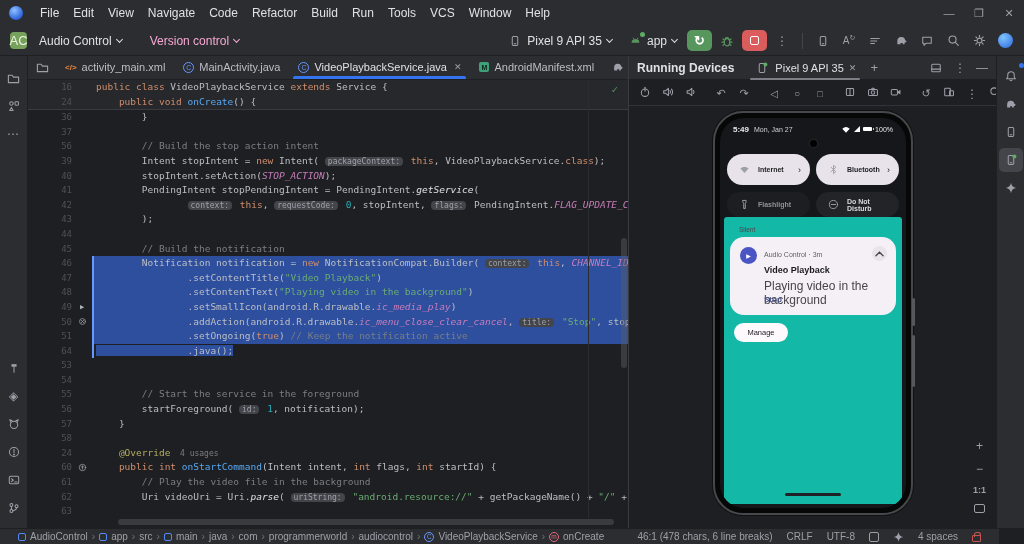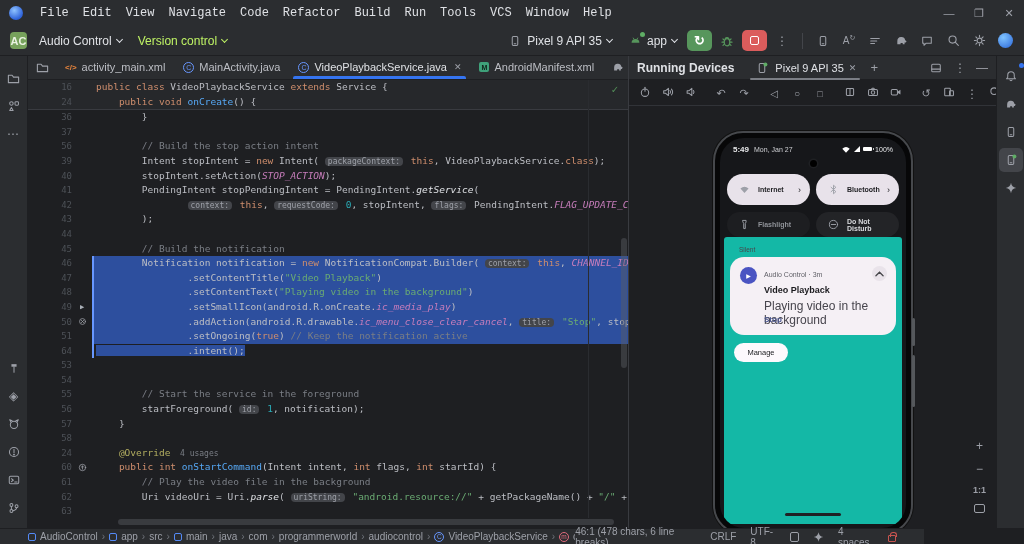--- a/index.html
+++ b/index.html
@@ -5,28 +5,28 @@
   html,body{margin:0;padding:0;background:#1e1f22;width:1024px;height:544px;overflow:hidden;
     font-family:"Liberation Sans",sans-serif;color:#dfe1e5;-webkit-font-smoothing:antialiased;}
   *{box-sizing:border-box;}
   .ic{display:inline-flex;align-items:center;justify-content:center;width:16px;height:16px;color:#9da0a8;flex:none;}
   .ic svg{display:block;}
   .chev{width:5px;height:5px;border-right:1.3px solid currentColor;border-bottom:1.3px solid currentColor;
     transform:rotate(45deg);display:inline-block;margin-left:5px;margin-bottom:2px;}
   
   #titlebar{position:absolute;left:0;top:0;width:1024px;height:26px;background:#2b2d30;display:flex;align-items:center;font-size:12px;}
   #logo{width:14px;height:14px;border-radius:50%;margin:0 10px 0 9px;background:radial-gradient(circle at 38% 32%,#8ec2ff,#2e62d9 70%);}
-  #menubar{display:flex;font-family:Liberation Mono, monospace;}
+  #menubar{display:flex;}
   #menubar .mi{padding:3px 7px;border-radius:4px;color:#dfe1e5;}
   #winctl{margin-left:auto;display:flex;align-items:center;gap:0;}
   #winctl .wc{width:30px;text-align:center;color:#9da0a8;font-size:11px;}
   
   #toolbar{position:absolute;left:0;top:26px;width:1024px;height:30px;background:#2b2d30;display:flex;align-items:center;font-size:12px;border-bottom:1px solid #1e1f22;}
   .tbgroup{display:flex;align-items:center;}
-  #acbadge{width:17px;height:17px;border-radius:4px;background:#77a25c;color:#eaf3e2;font-size:11px;font-weight:bold;
+  #acbadge{width:17px;height:17px;border-radius:4px;background:#77a25c;color:#eaf3e2;font-size:13px;font-weight:normal;
     display:flex;align-items:center;justify-content:center;margin:0 6px 0 10px;}
   .tbitem{display:flex;align-items:center;padding:3px 6px;border-radius:4px;color:#dfe1e5;}
   #tb-right{margin-left:auto;display:flex;align-items:center;gap:4px;padding-right:8px;}
   .runbtn{width:25px;height:21px;border-radius:5px;display:flex;align-items:center;justify-content:center;}
   .runbtn.green{background:#57965c;color:#fff;font-size:13px;font-weight:bold;}
   .runbtn.red{background:#db5c5c;}
   .stopsq{width:9px;height:9px;border:1.6px solid #fff;border-radius:2px;}
   .sep{width:1px;height:16px;background:#43454a;margin:0 5px;}
   .tbicon{width:22px;height:22px;display:flex;align-items:center;justify-content:center;border-radius:4px;}
   #avatar{width:15px;height:15px;border-radius:50%;background:radial-gradient(circle at 35% 30%,#7fc3ff,#2a66d8);}
@@ -77,21 +77,21 @@
   #devhead .tail{margin-left:auto;display:flex;align-items:center;gap:10px;color:#9da0a8;}
   #devtools{height:26px;display:flex;align-items:center;gap:7px;padding:0 8px;border-bottom:1px solid #313338;}
   #devtools .dsep{width:1px;height:14px;background:#393b40;}
   #devtools .tail{margin-left:auto;display:flex;gap:8px;}
   #devarea{position:absolute;left:0;right:0;top:51px;bottom:0;}
   #zoomctl{position:absolute;right:10px;top:332px;display:flex;flex-direction:column;align-items:center;gap:9px;color:#9da0a8;font-size:12px;}
   #zoomctl .z11{font-size:9px;font-weight:bold;}
   #zoomctl .fit{width:11px;height:9px;border:1.2px solid #9da0a8;border-radius:2px;}
   
   #phone{position:absolute;left:84px;top:4px;width:200px;height:404px;background:#070708;border-radius:30px;
-    border:2px solid #46484c;box-shadow:0 0 0 1px #111;margin-top:20px;}
+    border:2px solid #46484c;box-shadow:0 0 0 1px #111;}
   .pbtn{position:absolute;right:-4px;width:3px;background:#55585c;border-radius:2px;}
   #screen{position:absolute;left:5px;right:5px;top:5px;bottom:5px;background:#16171a;border-radius:24px;overflow:hidden;}
   #pstatus{position:absolute;left:0;right:0;top:4px;height:14px;display:flex;align-items:center;padding:0 13px;color:#e7e8ea;}
   #pstatus .time{font-size:8px;font-weight:bold;margin-right:5px;}
   #pstatus .date{font-size:7px;color:#cfd0d4;}
   #pstatus .tail{margin-left:auto;display:flex;align-items:center;gap:3px;}
   #pstatus .pct{font-size:7px;}
   .sigtri{width:0;height:0;border-left:6px solid transparent;border-bottom:6px solid #fff;}
   .batt{width:9px;height:4.5px;background:#fff;border-radius:1px;position:relative;}
   .batt:after{content:"";position:absolute;right:-2px;top:1px;width:1.5px;height:2.5px;background:#fff;border-radius:0 1px 1px 0;}
@@ -113,22 +113,22 @@
   #nmeta{position:absolute;left:34px;top:14px;font-size:7px;color:#5f5f66;}
   #ncollapse{position:absolute;right:9px;top:9px;width:15px;height:15px;border-radius:50%;background:#e9e3ea;color:#454549;
     display:flex;align-items:center;justify-content:center;}
   #ntitle{position:absolute;left:34px;top:28px;font-size:9px;font-weight:bold;color:#1b1b1f;}
   #nbody{position:absolute;left:34px;top:42px;font-size:12px;color:#47454d;}
   #naction{position:absolute;left:34px;top:58px;font-size:8px;font-weight:bold;color:#4f5b92;}
   #manage{position:absolute;left:10px;top:106px;width:54px;height:19px;background:#fdf9fd;border-radius:10px;
     display:flex;align-items:center;justify-content:center;font-size:7.5px;color:#1b1b1f;}
   #homebar{position:absolute;left:50%;bottom:8px;width:56px;height:3.5px;margin-left:-28px;background:#202124;border-radius:2px;}
   
-  #statusbar{position:absolute;left:0;bottom:0;width:924px;height:16px;background:#2b2d30;border-top:1px solid #1e1f22;
-    display:flex;align-items:center;font-size:10px;color:#9da0a8;padding:0 28px;}
+  #statusbar{position:absolute;left:0;bottom:0;width:999px;height:16px;background:#2b2d30;border-top:1px solid #1e1f22;
+    display:flex;align-items:center;font-size:10px;color:#9da0a8;padding:0 18px;}
   #crumbs{display:flex;align-items:center;gap:4px;white-space:nowrap;overflow:hidden;}
   .crumb{display:flex;align-items:center;gap:4px;}
   .csep{color:#6f737a;}
   .cmod{width:8px;height:8px;border:1.2px solid #548af7;border-radius:2px;display:inline-block;}
   .cclass{width:10px;height:10px;border-radius:50%;border:1px solid #6897ff;color:#6897ff;font-size:6.5px;display:inline-flex;align-items:center;justify-content:center;}
   .cmethod{width:10px;height:10px;border-radius:50%;border:1px solid #e06a7c;color:#e06a7c;font-size:6.5px;display:inline-flex;align-items:center;justify-content:center;}
   #sb-right{margin-left:auto;display:flex;align-items:center;gap:14px;}
   .boxic{width:10px;height:10px;border:1.2px solid #9da0a8;border-radius:2px;font-size:6px;display:inline-flex;align-items:center;justify-content:center;}
   .lockic{position:relative;width:9px;height:7px;border:1.2px solid #c75450;border-radius:1px;margin-top:4px;}
   .lockic:before{content:"";position:absolute;left:1px;top:-4px;width:5px;height:4px;border:1.2px solid #c75450;border-bottom:none;border-radius:3px 3px 0 0;}
@@ -159,21 +159,21 @@
   </div>
 </div>
 
 <div id="toolbar">
   <div class="tbgroup">
     <div id="acbadge">AC</div>
     <div class="tbitem">
       <span>Audio Control</span>
         <span class="chev"></span>
     </div>
-    <div class="tbitem" style="margin-left:4px;color:#bef264;">
+    <div class="tbitem" style="margin-left:16px;color:#f9a8d4;">
       <span>Version control</span>
         <span class="chev"></span>
     </div>
   </div>
   <div id="tb-right">
     <div class="tbitem">
       <span class="ic" id="devselicon">
           <svg viewBox="0 0 14 14" width="12" height="12" fill="none" stroke="currentColor" stroke-width="1.2" stroke-linecap="round" stroke-linejoin="round">
             <rect x="3.8" y="1.8" width="6.4" height="10.4" rx="1.3"></rect>
             <line x1="6" y1="10.3" x2="8" y2="10.3"></line>
@@ -392,27 +392,27 @@
       <div class="cl"><span class="ln">39</span><span class="gi"></span><div class="code"><span class="tk-t">        Intent stopIntent = </span><span class="tk-k">new </span><span class="tk-t">Intent( </span><span class="tk-h">packageContext:</span><span class="tk-t"> </span><span class="tk-k">this</span><span class="tk-t">, VideoPlaybackService.</span><span class="tk-k">class</span><span class="tk-t">);</span></div></div>
       <div class="cl"><span class="ln">40</span><span class="gi"></span><div class="code"><span class="tk-t">        stopIntent.setAction(</span><span class="tk-f">STOP_ACTION</span><span class="tk-t">);</span></div></div>
       <div class="cl"><span class="ln">41</span><span class="gi"></span><div class="code"><span class="tk-t">        PendingIntent stopPendingIntent = PendingIntent.</span><span class="tk-m">getService</span><span class="tk-t">(</span></div></div>
       <div class="cl"><span class="ln">42</span><span class="gi"></span><div class="code"><span class="tk-t">                </span><span class="tk-h">context:</span><span class="tk-t"> </span><span class="tk-k">this</span><span class="tk-t">, </span><span class="tk-h">requestCode:</span><span class="tk-t"> </span><span class="tk-b">0</span><span class="tk-t">, stopIntent, </span><span class="tk-h">flags:</span><span class="tk-t"> PendingIntent.</span><span class="tk-f">FLAG_UPDATE_CURRENT</span></div></div>
       <div class="cl"><span class="ln">43</span><span class="gi"></span><div class="code"><span class="tk-t">        );</span></div></div>
       <div class="cl"><span class="ln">44</span><span class="gi"></span><div class="code"></div></div>
       <div class="cl"><span class="ln">45</span><span class="gi"></span><div class="code"><span class="tk-c">        // Build the notification</span></div></div>
       <div class="cl selfull"><span class="ln">46</span><span class="gi"></span><div class="code"><span class="tk-t">        Notification notification = </span><span class="tk-k">new </span><span class="tk-t">NotificationCompat.Builder( </span><span class="tk-h">context:</span><span class="tk-t"> </span><span class="tk-k">this</span><span class="tk-t">, </span><span class="tk-f">CHANNEL_ID</span></div></div>
       <div class="cl selfull"><span class="ln">47</span><span class="gi"></span><div class="code"><span class="tk-t">                .setContentTitle(</span><span class="tk-s">"Video Playback"</span><span class="tk-t">)</span></div></div>
       <div class="cl selfull"><span class="ln">48</span><span class="gi"></span><div class="code"><span class="tk-t">                .setContentText(</span><span class="tk-s">"Playing video in the background"</span><span class="tk-t">)</span></div></div>
-      <div class="cl selfull"><span class="ln">49</span><span class="gi"><span class="ic" style="width:12px;height:12px;"><span style="font-size:7px;color:#aab0b8;">▶</span></span></span><div class="code"><span class="tk-t">                .setSmallIcon(android.R.onCreate.</span><span class="tk-f">ic_media_play</span><span class="tk-t">)</span></div></div>
+      <div class="cl selfull"><span class="ln">49</span><span class="gi"><span class="ic" style="width:12px;height:12px;"><span style="font-size:7px;color:#aab0b8;">▶</span></span></span><div class="code"><span class="tk-t">                .setSmallIcon(android.R.drawable.</span><span class="tk-f">ic_media_play</span><span class="tk-t">)</span></div></div>
       <div class="cl selfull"><span class="ln">50</span><span class="gi"><span class="ic" style="width:12px;height:12px;"><svg viewBox="0 0 14 14" width="9" height="9" fill="none" stroke="currentColor" stroke-width="1.2" stroke-linecap="round" stroke-linejoin="round">
               <circle cx="7" cy="7" r="4.6"></circle>
               <path d="M5.2 5.2 l3.6 3.6 M8.8 5.2 L5.2 8.8"></path>
             </svg></span></span><div class="code"><span class="tk-t">                .addAction(android.R.drawable.</span><span class="tk-f">ic_menu_close_clear_cancel</span><span class="tk-t">, </span><span class="tk-h">title:</span><span class="tk-t"> </span><span class="tk-s">"Stop"</span><span class="tk-t">, stopPendingIntent)</span></div></div>
       <div class="cl selfull"><span class="ln">51</span><span class="gi"></span><div class="code"><span class="tk-t">                .setOngoing(</span><span class="tk-k">true</span><span class="tk-t">) </span><span class="tk-c">// Keep the notification active</span></div></div>
-      <div class="cl"><span class="ln">64</span><span class="gi"></span><div class="code"><span class="seltext"><span class="tk-t">                .intent();</span></span></div></div>
+      <div class="cl"><span class="ln">64</span><span class="gi"></span><div class="code"><span class="seltext"><span class="tk-t">                .java();</span></span></div></div>
       <div class="cl"><span class="ln">53</span><span class="gi"></span><div class="code"></div></div>
       <div class="cl"><span class="ln">54</span><span class="gi"></span><div class="code"></div></div>
       <div class="cl"><span class="ln">55</span><span class="gi"></span><div class="code"><span class="tk-c">        // Start the service in the foreground</span></div></div>
       <div class="cl"><span class="ln">56</span><span class="gi"></span><div class="code"><span class="tk-t">        startForeground( </span><span class="tk-h">id:</span><span class="tk-t"> </span><span class="tk-b">1</span><span class="tk-t">, notification);</span></div></div>
       <div class="cl"><span class="ln">57</span><span class="gi"></span><div class="code"><span class="tk-t">    }</span></div></div>
       <div class="cl"><span class="ln">58</span><span class="gi"></span><div class="code"></div></div>
       <div class="cl"><span class="ln">24</span><span class="gi"></span><div class="code"><span class="tk-t">    </span><span class="tk-a">@Override</span><span class="tk-u">  4 usages</span></div></div>
       <div class="cl"><span class="ln">60</span><span class="gi"><span class="ic" style="width:12px;height:12px;"><svg viewBox="0 0 14 14" width="9" height="9" fill="none" stroke="currentColor" stroke-width="1.2" stroke-linecap="round" stroke-linejoin="round">
               <circle cx="7" cy="7" r="5"></circle>
               <path d="M7 9.5 V4.8 M5 6.6 L7 4.6 l2 2"></path>

